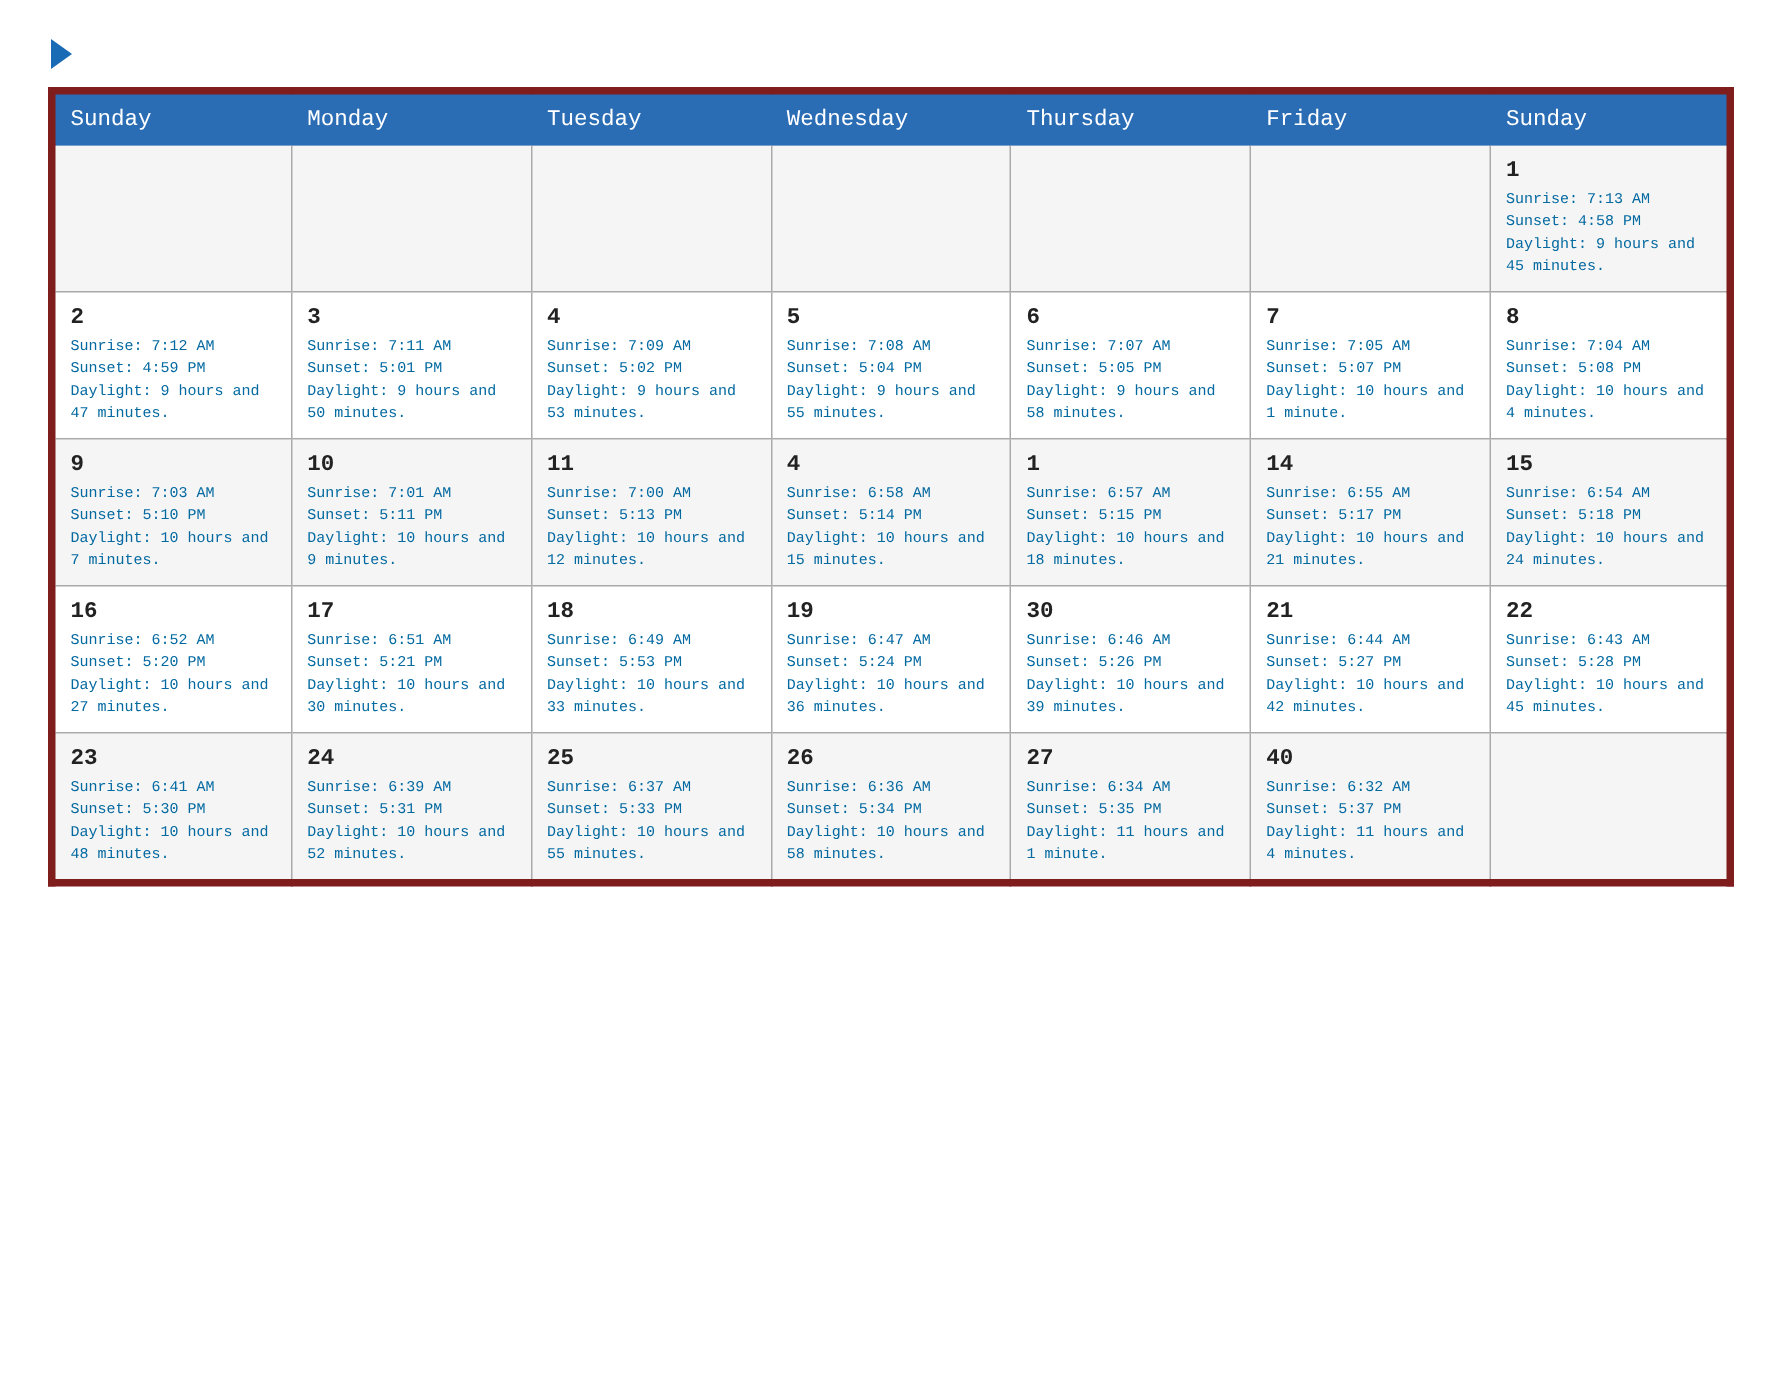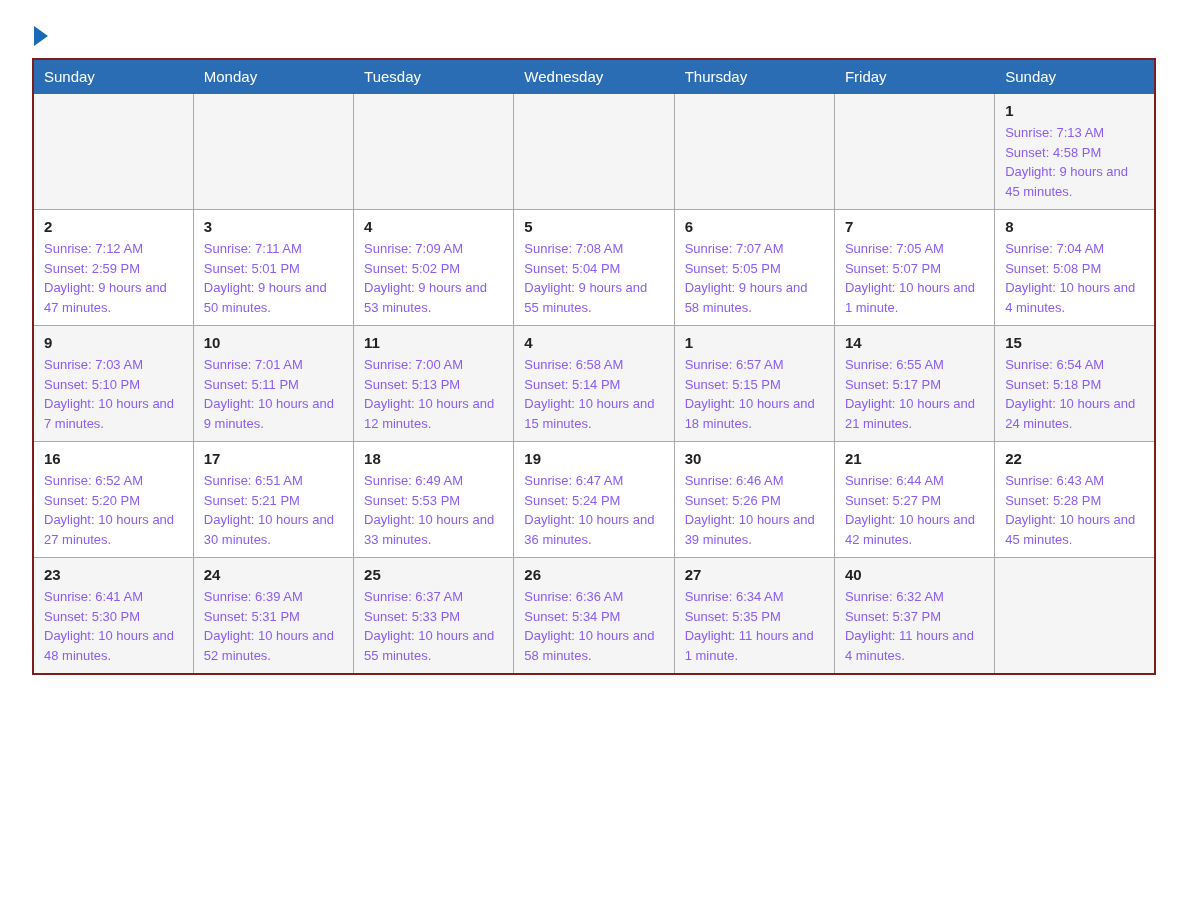--- a/index.html
+++ b/index.html
@@ -55,21 +55,22 @@
       line-height: 1.1;
     }
     .location-title {
       font-size: 20px;
       color: #444;
       margin-top: 4px;
     }
     .calendar {
       width: 100%;
       border-collapse: collapse;
-      border: 2px solid #7f1d1d;
+      border: 5px solid #7f1d1d;
+      font-family: Liberation Mono, monospace;
     }
     .calendar th {
       background: #2a6db5;
       color: #fff;
       font-size: 15px;
       font-weight: normal;
       padding: 8px 10px;
       text-align: left;
       border: 1px solid #2a6db5;
     }
@@ -90,22 +91,22 @@
       background: #fff;
     }
     .day-number {
       font-size: 15px;
       font-weight: bold;
       color: #222;
       display: block;
       margin-bottom: 4px;
     }
     .day-info {
-      font-size: 13px;
-      color: #8b5cf6;
+      font-size: 10px;
+      color: #0369a1;
       line-height: 1.5;
     }
     .empty-cell {
       background: #f9f9f9;
     }
   </style>
 </head>
 <body>
 
 <div class="header">
@@ -146,21 +147,21 @@
           <span class="day-number">1</span>
           <div class="day-info">Sunrise: 7:13 AM
 Sunset: 4:58 PM
 Daylight: 9 hours and 45 minutes.</div>
         </td>
       </tr>
       <tr>
         <td>
           <span class="day-number">2</span>
           <div class="day-info">Sunrise: 7:12 AM
-Sunset: 2:59 PM
+Sunset: 4:59 PM
 Daylight: 9 hours and 47 minutes.</div>
         </td>
         <td>
           <span class="day-number">3</span>
           <div class="day-info">Sunrise: 7:11 AM
 Sunset: 5:01 PM
 Daylight: 9 hours and 50 minutes.</div>
         </td>
         <td>
           <span class="day-number">4</span>

